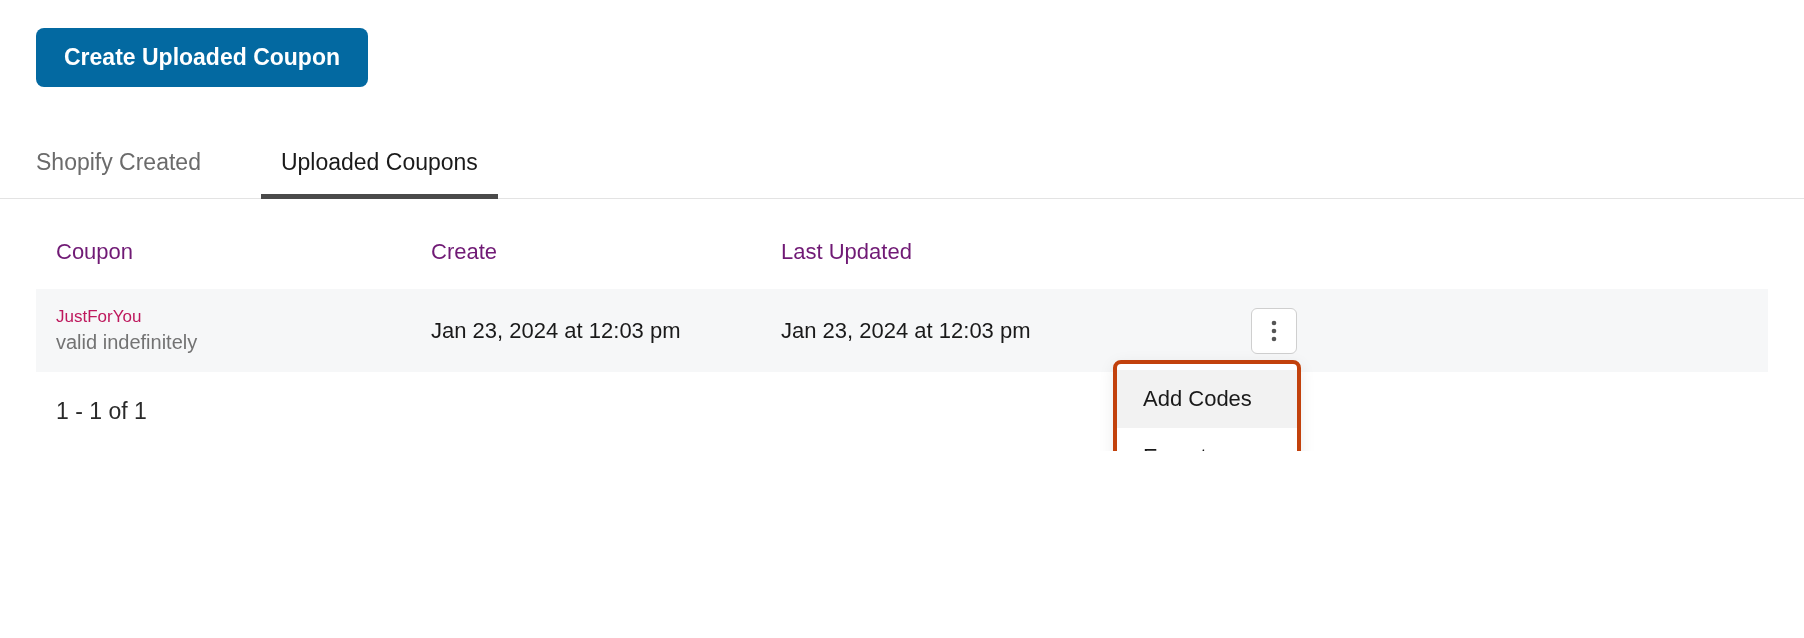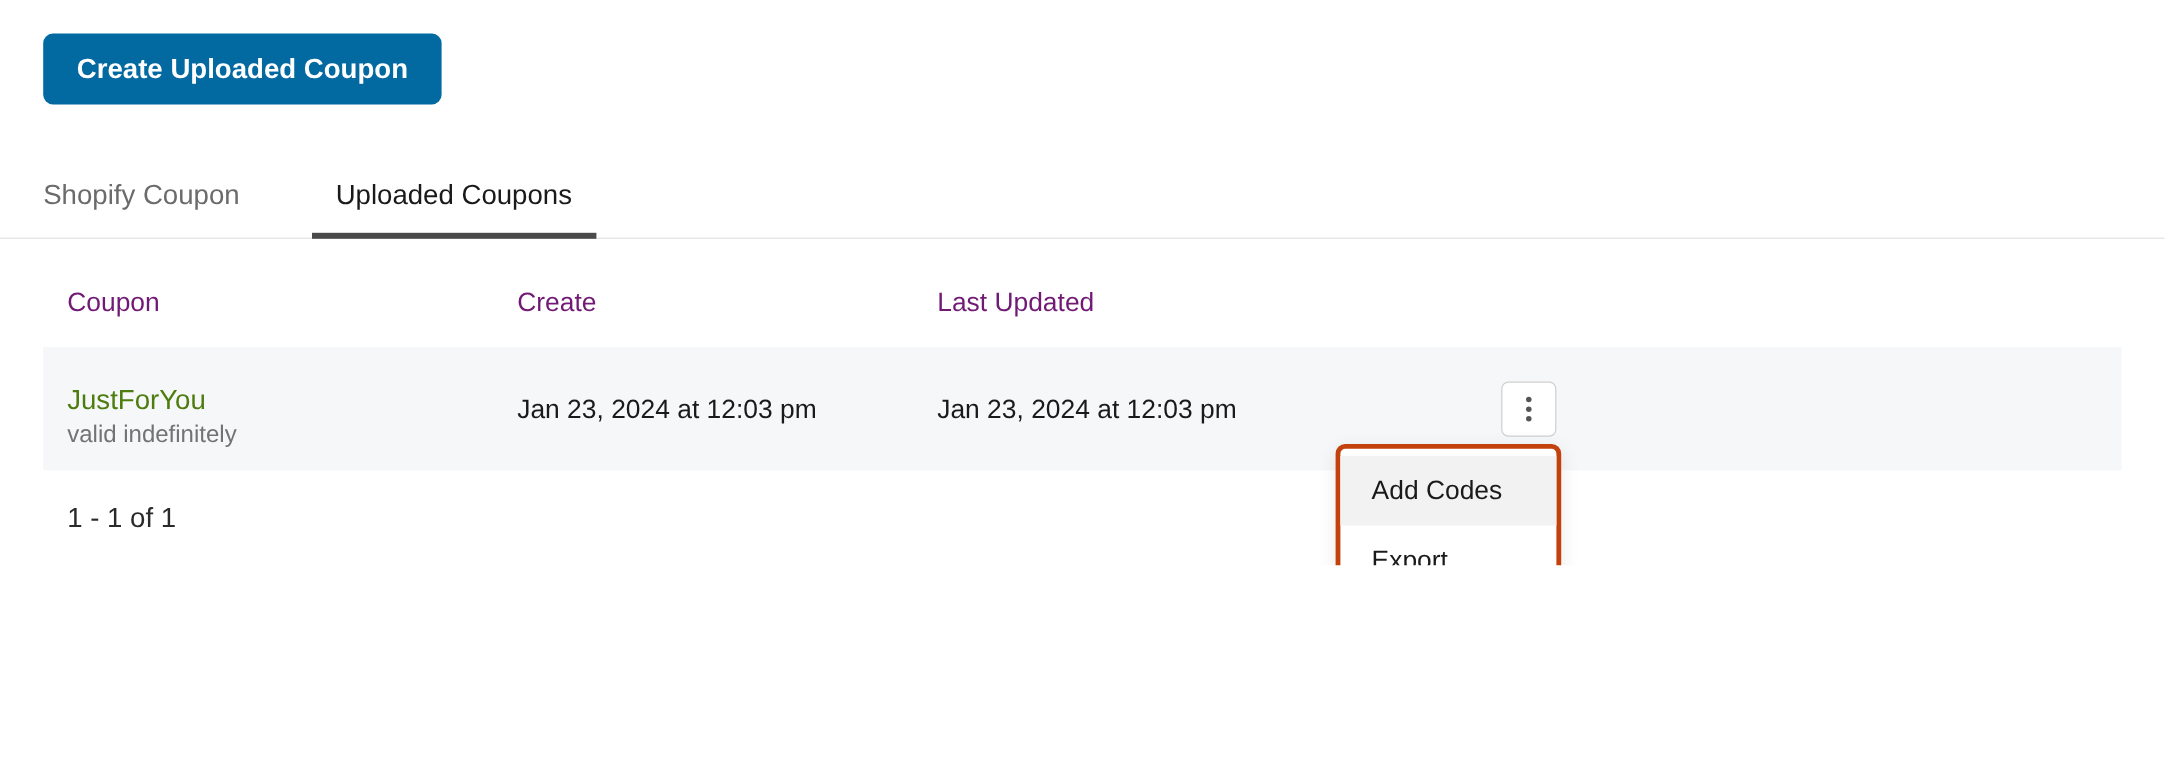--- a/index.html
+++ b/index.html
@@ -70,21 +70,21 @@
   .col-updated  { width: 470px; }
   .col-avail    { flex: 1; text-align: right; padding-right: 20px;}
   .col-actions  { width: 50px; }
   .table-row {
     display: flex;
     align-items: center;
     padding: 18px 20px;
     background: #f6f7f8;
     font-size: 22px;
   }
-  .coupon-name { color: #4d7c0f; font-size: 23px; cursor: pointer; margin-top: 13px; }
+  .coupon-name { color: #be185d; font-size: 17px; cursor: pointer; }
   .coupon-sub  { color: #737373; font-size: 20px; margin-top: 4px; }
   .avail-val   { font-size: 22px; }
   .actions-wrap { position: relative; }
   .kebab-btn {
     width: 46px; height: 46px;
     border: 1px solid #cfcfcf;
     border-radius: 6px;
     background: #fff;
     cursor: pointer;
     display: flex;
@@ -118,21 +118,21 @@
   }
 </style>
 </head>
 <body>
 
 <div class="header">
   <button class="create-btn">Create Uploaded Coupon</button>
 </div>
 
 <div class="tabs">
-  <div class="tab">Shopify Coupon</div>
+  <div class="tab">Shopify Created</div>
   <div class="tab active">Uploaded Coupons</div>
 </div>
 
 <div class="content">
   <div class="table-header">
     <div class="col-coupon">Coupon</div>
     <div class="col-created">Create</div>
     <div class="col-updated">Last Updated</div>
     <div class="col-actions"></div>
   </div>

